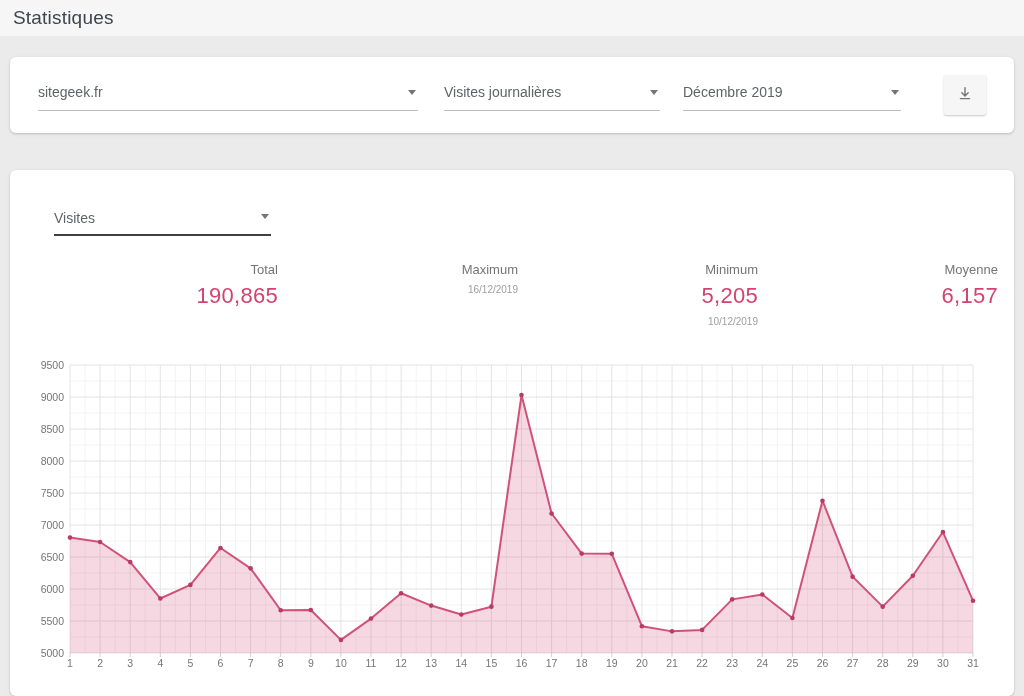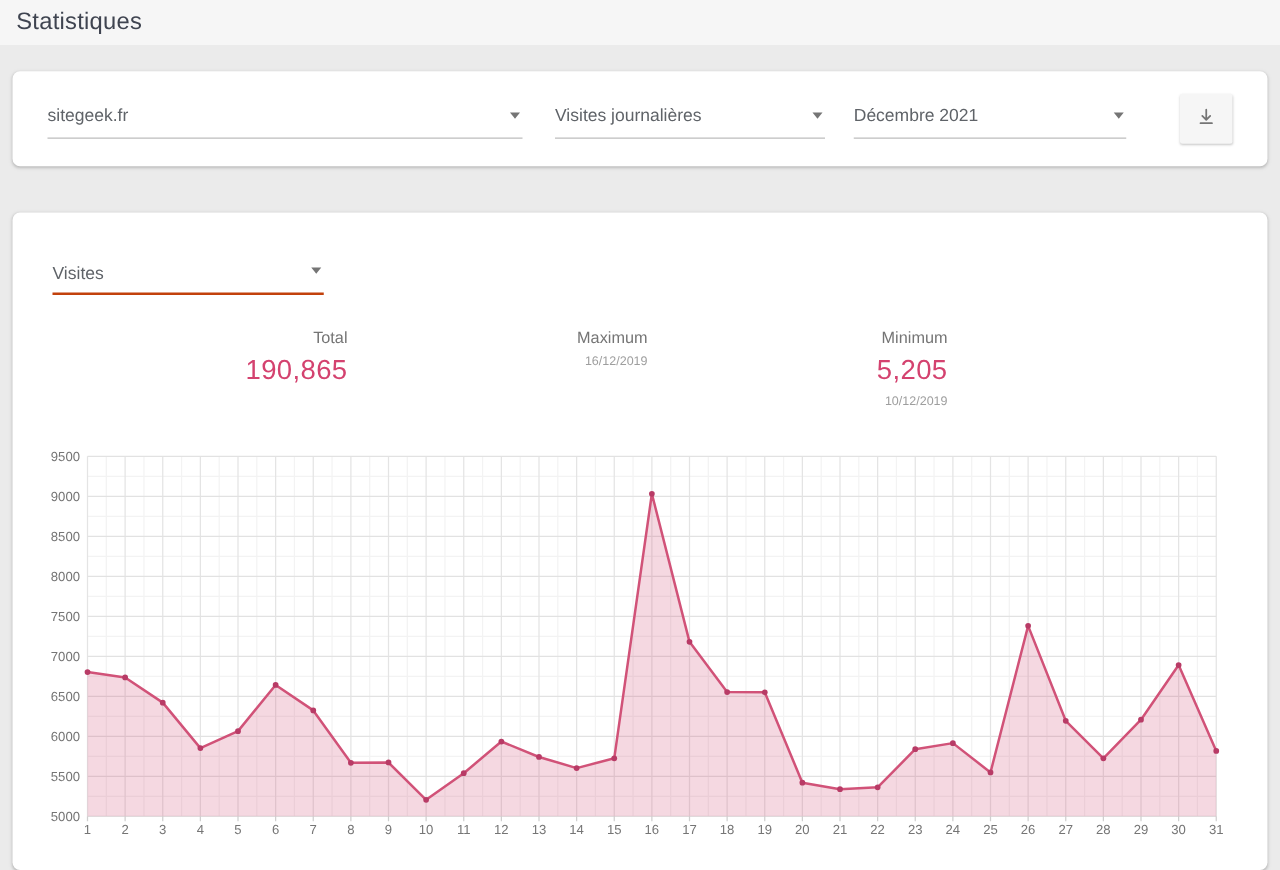--- a/index.html
+++ b/index.html
@@ -38,22 +38,22 @@
   .dl-btn {
     margin-left:auto; width:42px; height:40px; background:#f6f6f6;
     border:none; border-radius:2px; cursor:pointer;
     box-shadow:0 1px 2px rgba(0,0,0,0.22);
     display:flex; align-items:center; justify-content:center;
   }
 
   .main-card { left:10px; top:170px; width:1004px; height:526px; }
 
   .series-field {
-    position:absolute; left:32px; top:38px; width:217px;
-    border-bottom:2px solid #c2410c; padding:2px 16px 8px 0;
+    position:absolute; left:44px; top:38px; width:217px;
+    border-bottom:2px solid #404040; padding:2px 16px 8px 0;
     font-size:14px; color:#5f6368; cursor:pointer;
   }
   .series-field .caret {
     position:absolute; right:2px; top:6px; width:0; height:0;
     border-left:4.5px solid transparent; border-right:4.5px solid transparent;
     border-top:5px solid #757575;
   }
 
   .stats-row { position:absolute; left:28px; top:92px; display:flex;text-align:right; }
   .stat { width:240px; }
@@ -75,21 +75,21 @@
 <section class="card filter-card">
   <div class="field field-site">
     <span>sitegeek.fr</span>
     <span class="caret"></span>
   </div>
   <div class="field field-metric">
     <span>Visites journalières</span>
     <span class="caret"></span>
   </div>
   <div class="field field-month">
-    <span>Décembre 2021</span>
+    <span>Décembre 2019</span>
     <span class="caret"></span>
   </div>
   <button class="dl-btn">
     <span>
       <svg width="20" height="20" viewBox="0 0 24 24">
         <path d="M12 4.5v9.5 M8.2 10.5l3.8 3.8 3.8-3.8 M6.5 17.5h11" stroke="#757575" stroke-width="1.7" fill="none" stroke-linecap="round" stroke-linejoin="round"></path>
       </svg>
     </span>
   </button>
 </section>
@@ -107,20 +107,25 @@
       <div class="dt"></div>
     </div>
     <div class="stat">
       <div class="lbl">Maximum</div>
       <div class="dt">16/12/2019</div>
     </div>
     <div class="stat">
       <div class="lbl">Minimum</div>
       <div class="val">5,205</div>
       <div class="dt">10/12/2019</div>
+    </div>
+    <div class="stat">
+      <div class="lbl">Moyenne</div>
+      <div class="val">6,157</div>
+      <div class="dt"></div>
     </div>
   </div>
 
   <div class="chart-wrap">
     <svg width="956" height="320" viewBox="0 0 956 320">
         <line x1="51.05" y1="9" x2="51.05" y2="297" stroke="#f3f3f3" stroke-width="1"></line>
         <line x1="81.15" y1="9" x2="81.15" y2="297" stroke="#f3f3f3" stroke-width="1"></line>
         <line x1="111.25" y1="9" x2="111.25" y2="297" stroke="#f3f3f3" stroke-width="1"></line>
         <line x1="141.35000000000002" y1="9" x2="141.35000000000002" y2="297" stroke="#f3f3f3" stroke-width="1"></line>
         <line x1="171.45000000000002" y1="9" x2="171.45000000000002" y2="297" stroke="#f3f3f3" stroke-width="1"></line>

